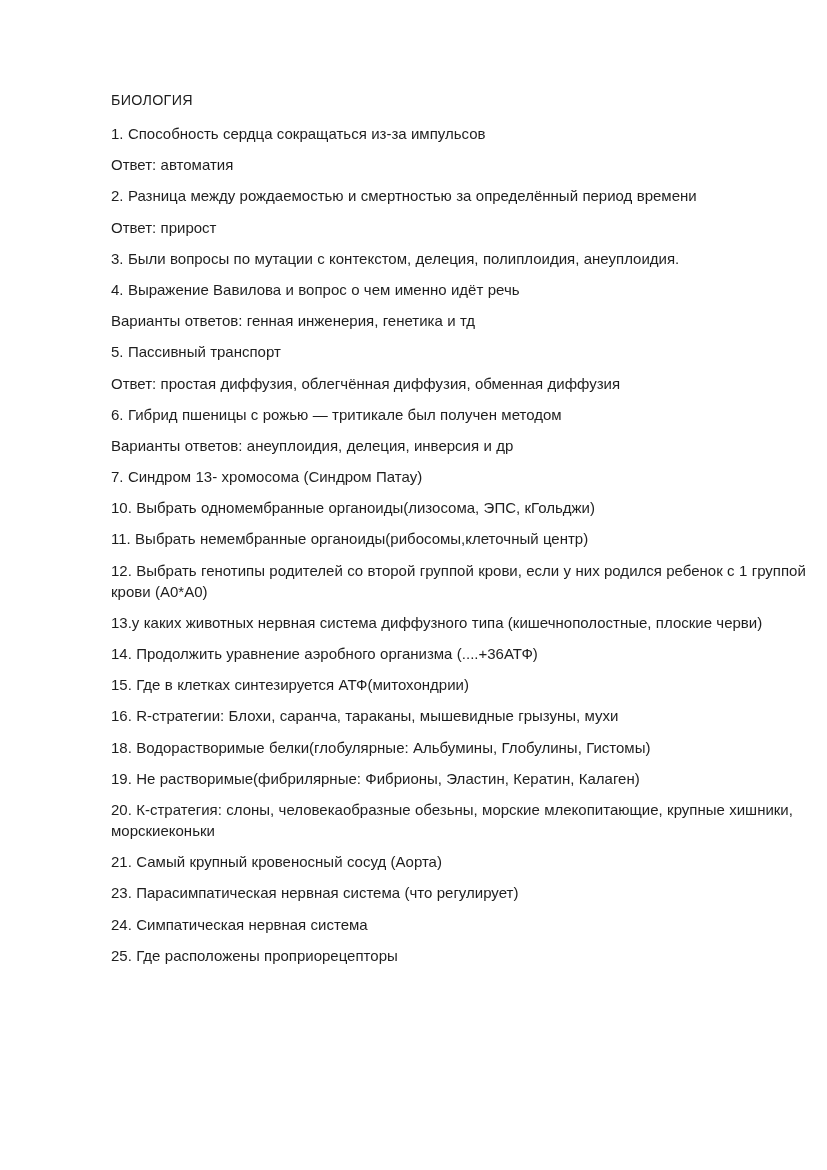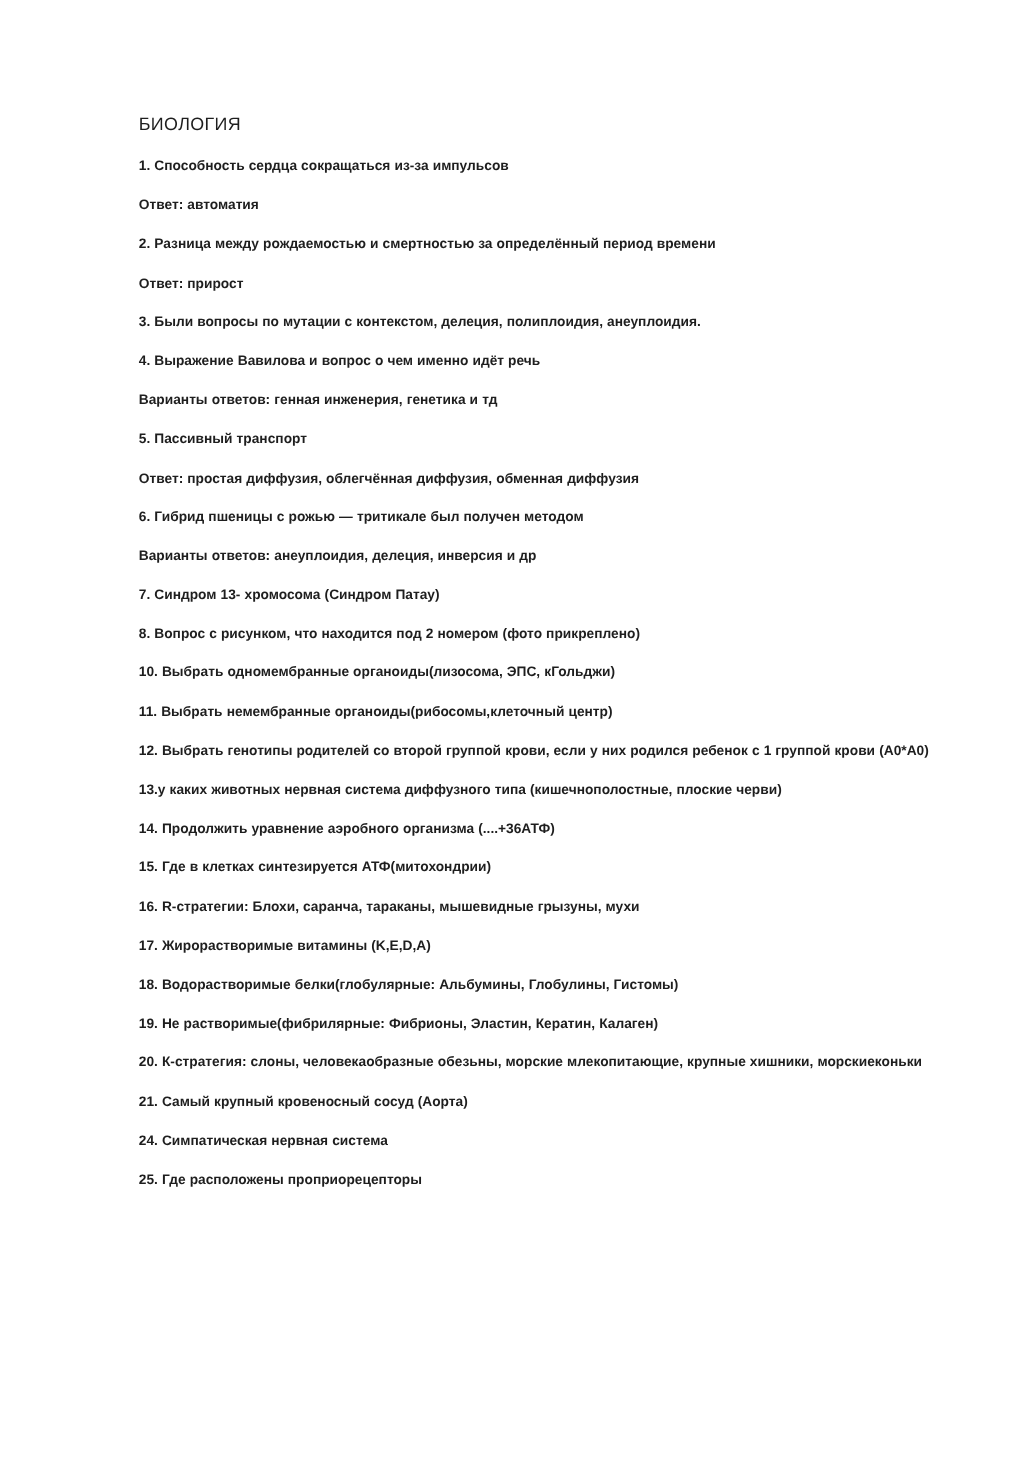--- a/index.html
+++ b/index.html
@@ -22,23 +22,23 @@
     width: 712px;
   }
   .title {
     font-size: 14.3px;
     line-height: 21px;
     font-weight: 400;
     letter-spacing: 0.3px;
     margin: 0 0 12px 0;
   }
   .para {
-    font-size: 11px;
+    font-size: 15px;
     line-height: 21px;
-    font-weight: 700;
+    font-weight: 400;
     margin: 0 0 10.2px 0;
     word-spacing: 0.2px;
   }
 </style>
 </head>
 <body>
 
 <div class="page" style="background: rgb(255, 255, 255); color: rgb(30, 30, 30); margin-left: 40px;">
   <div class="content">
     <p class="title">БИОЛОГИЯ</p>
@@ -48,30 +48,29 @@
         <p class="para">2. Разница между рождаемостью и смертностью за определённый период времени</p>
         <p class="para">Ответ: прирост</p>
         <p class="para">3. Были вопросы по мутации с контекстом, делеция, полиплоидия, анеуплоидия.</p>
         <p class="para">4. Выражение Вавилова и вопрос о чем именно идёт речь</p>
         <p class="para">Варианты ответов: генная инженерия, генетика и тд</p>
         <p class="para">5. Пассивный транспорт</p>
         <p class="para">Ответ: простая диффузия, облегчённая диффузия, обменная диффузия</p>
         <p class="para">6. Гибрид пшеницы с рожью — тритикале был получен методом</p>
         <p class="para">Варианты ответов: анеуплоидия, делеция, инверсия и др</p>
         <p class="para">7. Синдром 13- хромосома (Синдром Патау)</p>
-        <p class="para">8. Вопрос с рисунком, что находится под 2 номером (фото прикреплено)</p>
         <p class="para">10. Выбрать одномембранные органоиды(лизосома, ЭПС, кГольджи)</p>
         <p class="para">11. Выбрать немембранные органоиды(рибосомы,клеточный центр)</p>
         <p class="para">12. Выбрать генотипы родителей со второй группой крови, если у них родился ребенок с 1 группой крови (А0*А0)</p>
         <p class="para">13.у каких животных нервная система диффузного типа (кишечнополостные, плоские черви)</p>
         <p class="para">14. Продолжить уравнение аэробного организма (....+36АТФ)</p>
         <p class="para">15. Где в клетках синтезируется АТФ(митохондрии)</p>
         <p class="para">16. R-стратегии: Блохи, саранча, тараканы, мышевидные грызуны, мухи</p>
-        <p class="para">17. Жирорастворимые витамины (K,E,D,A)</p>
         <p class="para">18. Водорастворимые белки(глобулярные: Альбумины, Глобулины, Гистомы)</p>
         <p class="para">19. Не растворимые(фибрилярные: Фибрионы, Эластин, Кератин, Калаген)</p>
         <p class="para">20. К-стратегия: слоны, человекаобразные обезьны, морские млекопитающие, крупные хишники, морскиеконьки</p>
         <p class="para">21. Самый крупный кровеносный сосуд (Аорта)</p>
+        <p class="para">23. Парасимпатическая нервная система (что регулирует)</p>
         <p class="para">24. Симпатическая нервная система</p>
         <p class="para">25. Где расположены проприорецепторы</p>
       </div>
   </div>
 </div>
 
 </body></html>

